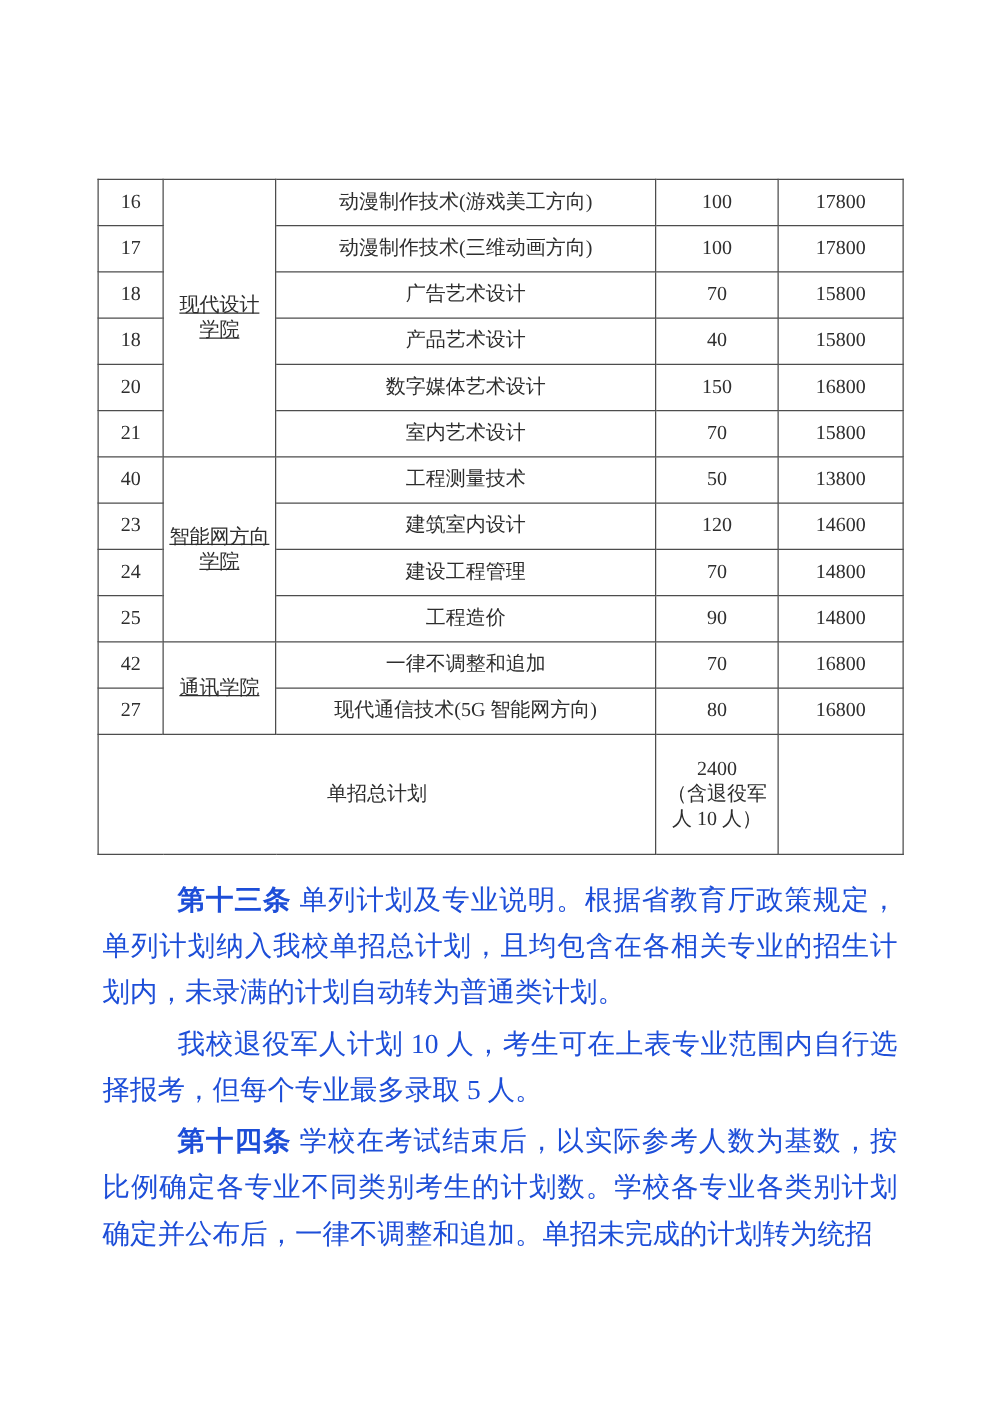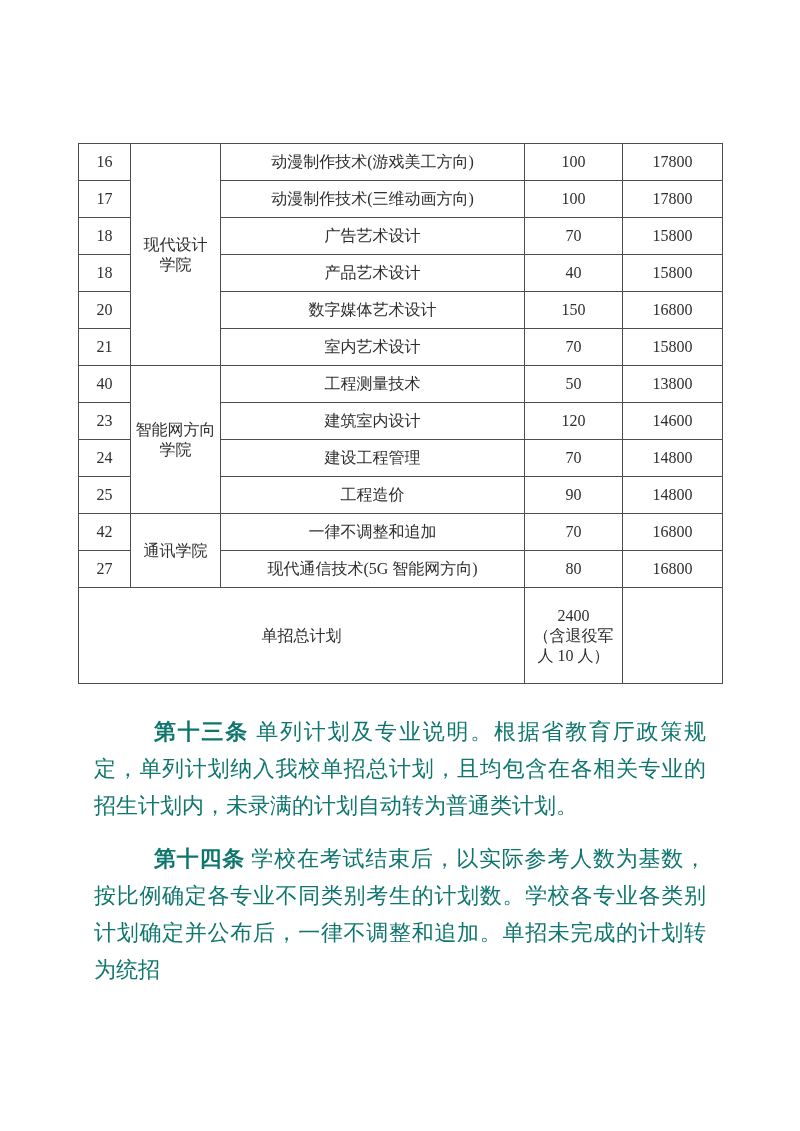--- a/index.html
+++ b/index.html
@@ -26,39 +26,40 @@
     vertical-align:middle;
     font-size:16px;
     line-height:20px;
     padding:0;
     color:#2e2e2e;
   }
   tr.data-row{height:37px;}
   td.c-college{
     white-space:pre-line;
     line-height:37px;
+    text-decoration:underline;
   }
   tr.summary-row{height:96px;}
   td.c-summary-plan{
     white-space:pre-line;
     line-height:31px;
   }
   .bodytext{
     position:absolute;
     left:78px;
     top:697px;
     width:644px;
   }
   .bodytext p{
-    margin:16px;
+    margin:4px;
     font-size:22px;
     line-height:37px;
     text-align:justify;
     text-indent:60px;
-    color:#0f766e;
+    color:#1d4ed8;
   }
   .bodytext .term{font-weight:bold;}
   .page-number{
     position:absolute;
     left:0;
     top:1032px;
     width:100%;
     text-align:center;
     font-size:13px;
     color:#3a3a3a;
@@ -160,18 +161,19 @@
         <td class="c-summary-plan">2400
 （含退役军
 人 10 人）</td>
         <td></td>
       </tr>
     </tbody>
   </table>
 
   <div class="bodytext">
     <p><span class="term">第十三条 </span><span>单列计划及专业说明。根据省教育厅政策规定，单列计划纳入我校单招总计划，且均包含在各相关专业的招生计划内，未录满的计划自动转为普通类计划。</span></p>
+    <p><span class="term"></span><span>我校退役军人计划 10 人，考生可在上表专业范围内自行选择报考，但每个专业最多录取 5 人。</span></p>
     <p><span class="term">第十四条 </span><span>学校在考试结束后，以实际参考人数为基数，按比例确定各专业不同类别考生的计划数。学校各专业各类别计划确定并公布后，一律不调整和追加。单招未完成的计划转为统招</span></p>
   </div>
 
   <div class="page-number">5</div>
 
 </div>
 
 </body></html>

